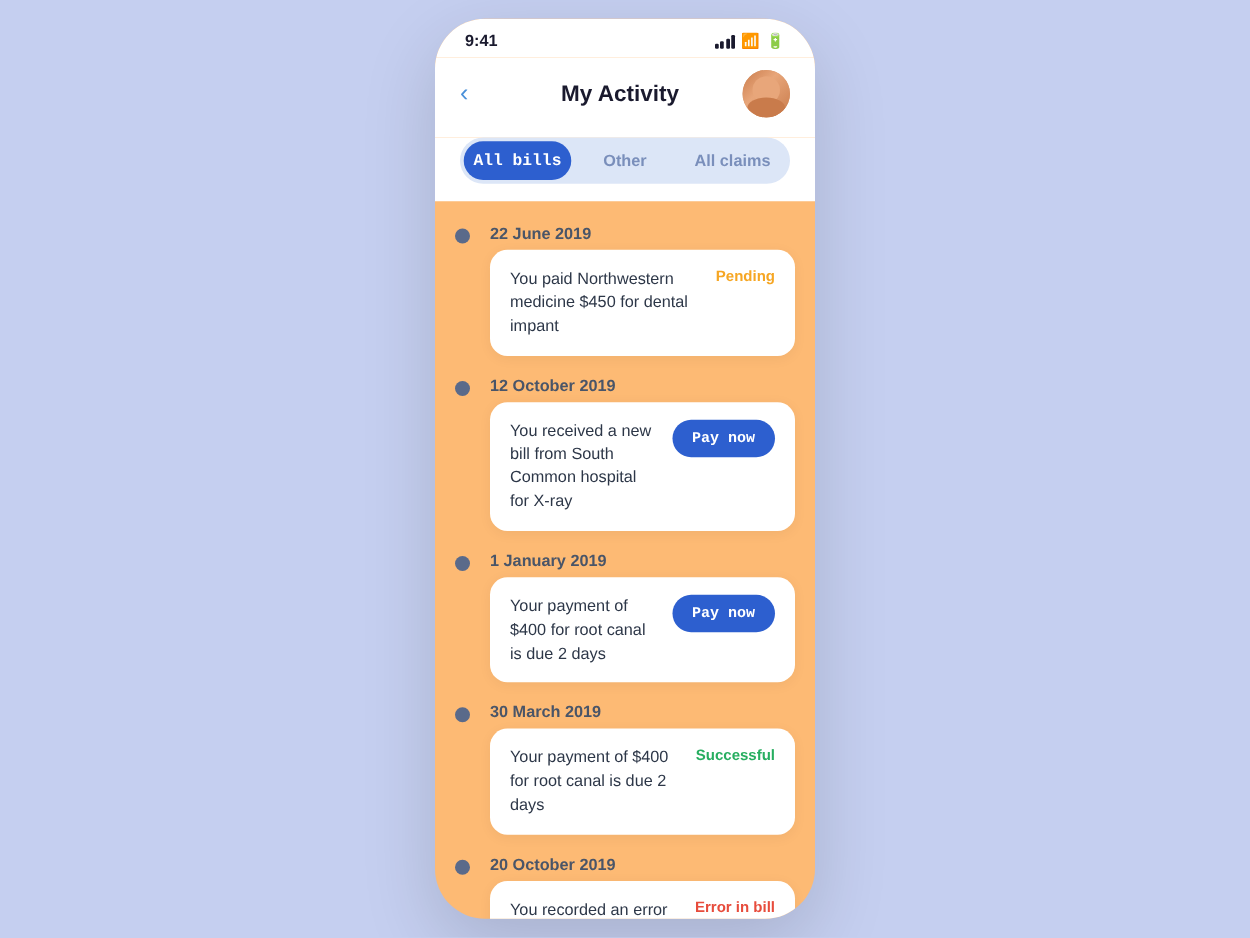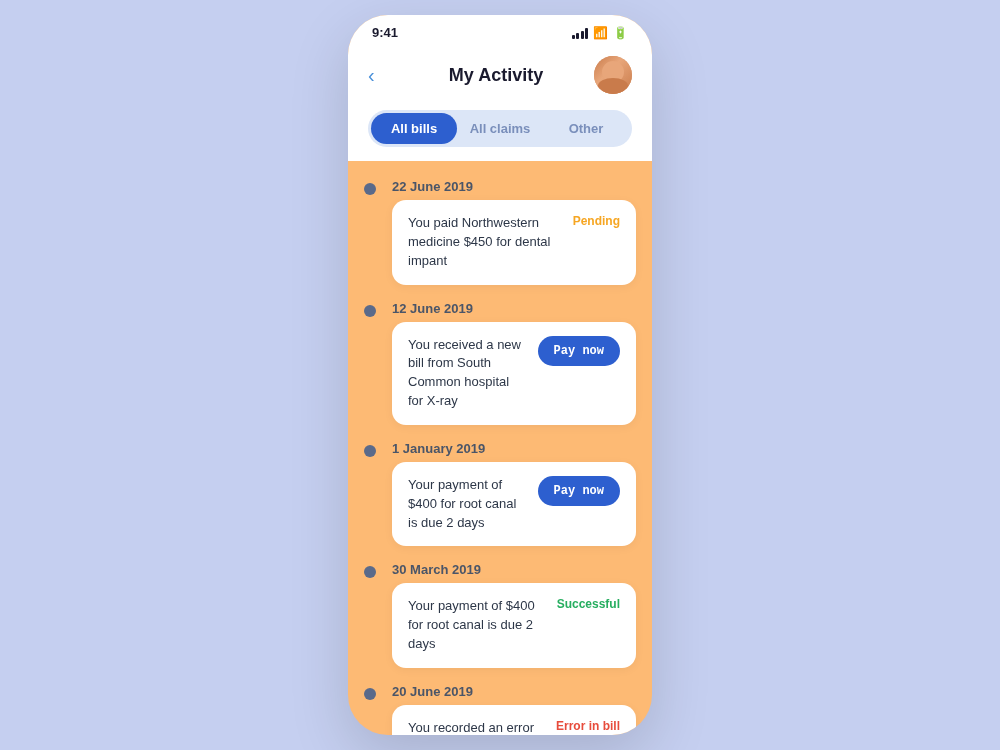--- a/index.html
+++ b/index.html
@@ -120,20 +120,21 @@
       padding: 8px 0;
       border-radius: 22px;
       font-size: 13px;
       font-weight: 600;
       cursor: pointer;
       color: #7a8fbb;
     }
     .tab.active {
       background: #2d5fcf;
       color: white;
+      font-family: Liberation Mono, monospace;
     }
     .content {
       flex: 1;
       overflow-y: auto;
       padding: 10px 0 20px;
       scrollbar-width: none;
     }
     .content::-webkit-scrollbar { display: none; }
     .timeline-item {
       position: relative;
@@ -221,39 +222,39 @@
       <div class="avatar-img">
         <div class="avatar-face"></div>
         <div class="avatar-body"></div>
       </div>
     </div>
   </div>
 
   <div class="tabs-container">
     <div class="tabs">
       <div class="tab active">All bills</div>
+      <div class="tab">Other</div>
       <div class="tab">All claims</div>
-      <div class="tab">Other</div>
     </div>
   </div>
 
   <div class="content">
 
     <div class="timeline-item" style="position:relative">
       <div class="timeline-dot"></div>
       <div class="date-label">22 June 2019</div>
       <div class="card">
         <div class="card-text">You paid Northwestern medicine $450 for dental impant</div>
         <span class="badge badge-pending">Pending</span>
       </div>
     </div>
 
     <div class="timeline-item">
       <div class="timeline-dot"></div>
-      <div class="date-label">12 June 2019</div>
+      <div class="date-label">12 October 2019</div>
       <div class="card">
         <div class="card-text">You received a new bill from South Common hospital for X-ray</div>
         <button class="pay-btn">Pay now</button>
       </div>
     </div>
 
     <div class="timeline-item">
       <div class="timeline-dot"></div>
       <div class="date-label">1 January 2019</div>
       <div class="card">
@@ -266,21 +267,21 @@
       <div class="timeline-dot"></div>
       <div class="date-label">30 March 2019</div>
       <div class="card">
         <div class="card-text">Your payment of $400 for root canal is due 2 days</div>
         <span class="badge badge-success">Successful</span>
       </div>
     </div>
 
     <div class="timeline-item">
       <div class="timeline-dot"></div>
-      <div class="date-label">20 June 2019</div>
+      <div class="date-label">20 October 2019</div>
       <div class="card">
         <div class="card-text">You recorded an error in your bill Dental test -UI Health</div>
         <span class="badge badge-error" style="white-space:pre-line; text-align:right">Error in bill
 #791139</span>
       </div>
     </div>
 
   </div>
 </div>
 

